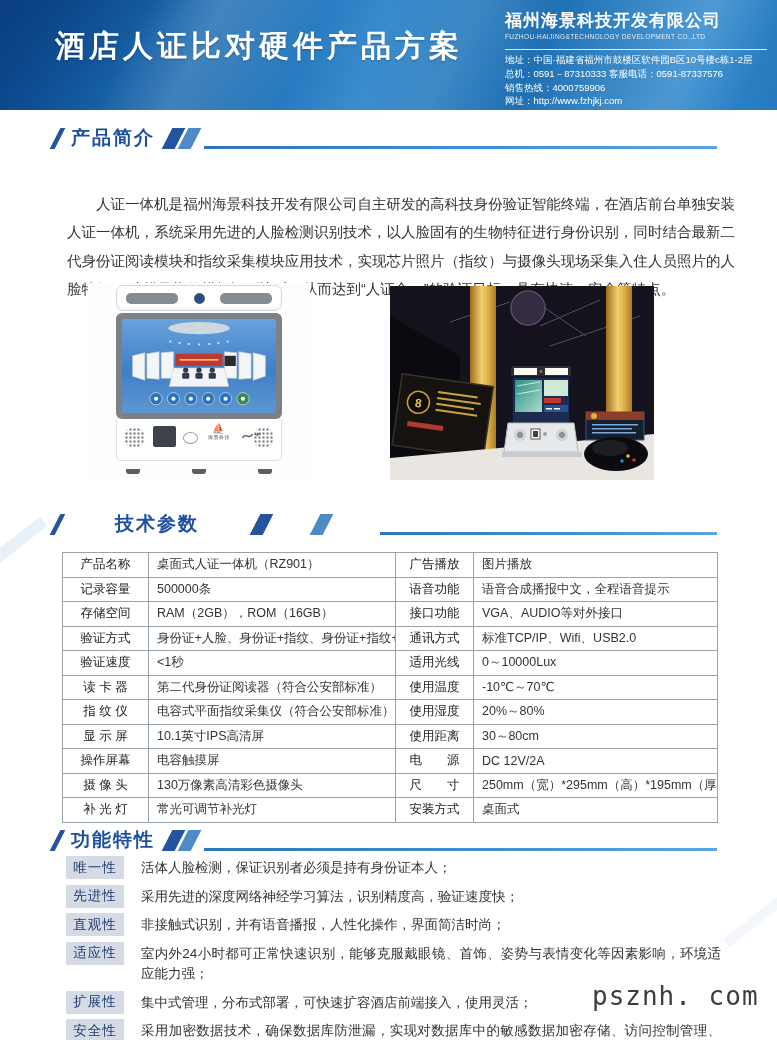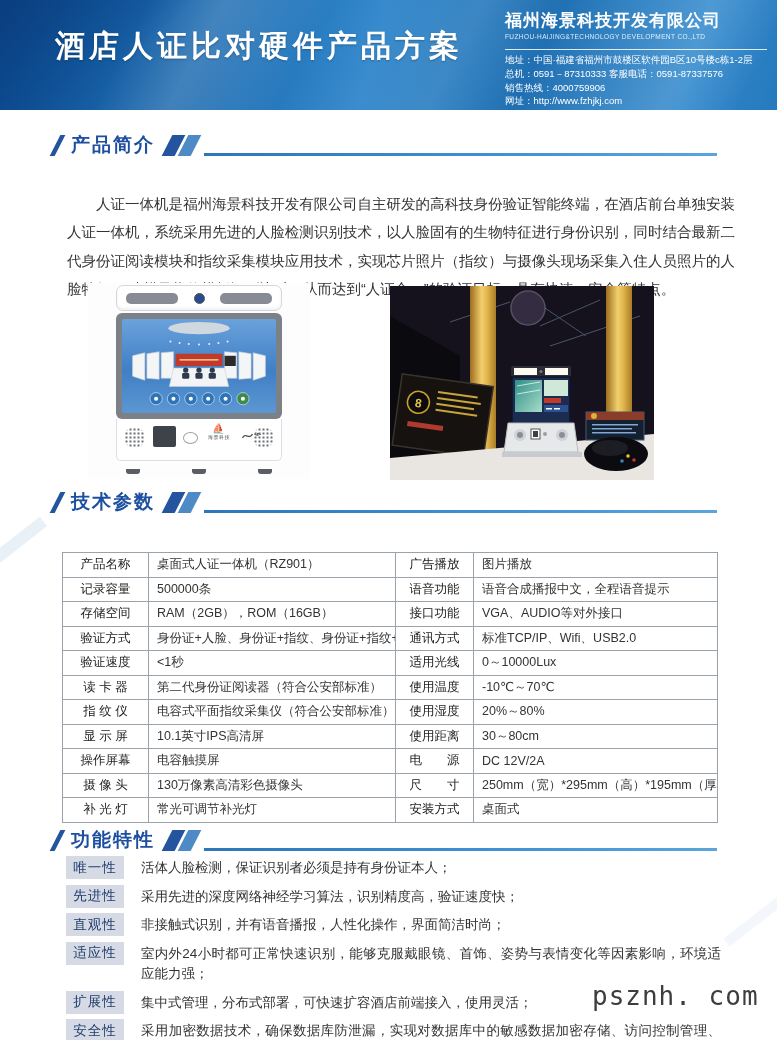--- a/index.html
+++ b/index.html
@@ -125,21 +125,21 @@
       <div class="co-lines">
         <div>地址：中国·福建省福州市鼓楼区软件园B区10号楼c栋1-2层</div>
         <div>总机：0591－87310333 客服电话：0591-87337576</div>
         <div>销售热线：4000759906</div>
         <div>网址：http://www.fzhjkj.com</div>
         <div>邮编：350003</div>
       </div>
     </div>
   </header>
 
-  <div class="sec-head" style="top:131px;justify-content:flex-end;">
+  <div class="sec-head" style="top:124px;justify-content:flex-end;">
     <span class="slash sl-thin"></span>
     <span class="sec-title">产品简介</span>
     <span class="slash sl-dark"></span>
     <span class="slash sl-light"></span>
     <span class="sec-line"></span>
   </div>
 
   <p class="intro">人证一体机是福州海景科技开发有限公司自主研发的高科技身份验证智能终端，在酒店前台单独安装人证一体机，系统采用先进的人脸检测识别技术，以人脸固有的生物特征进行身份识别，同时结合最新二代身份证阅读模块和指纹采集模块应用技术，实现芯片照片（指纹）与摄像头现场采集入住人员照片的人脸特征3D建模及指纹模板识别比对，从而达到“人证合一”的验证目标，具有快速、安全等特点。</p>
 
   <figure class="fig-left" style="margin:0;">
@@ -302,21 +302,21 @@
       <g>
         <ellipse cx="226" cy="168" rx="32" ry="17" fill="#0c0c10"></ellipse>
         <ellipse cx="220" cy="162" rx="18" ry="8" fill="#1d1d24"></ellipse>
         <circle cx="238" cy="170" r="1.8" fill="#e8c33a"></circle>
         <circle cx="244" cy="174" r="1.8" fill="#c0392b"></circle>
         <circle cx="232" cy="175" r="1.8" fill="#2e86c1"></circle>
       </g>
     </svg>
   </figure>
 
-  <div class="sec-head" style="top:488px;">
+  <div class="sec-head" style="top:510px;gap:44px;">
     <span class="slash sl-thin"></span>
     <span class="sec-title">技术参数</span>
     <span class="slash sl-dark"></span>
     <span class="slash sl-light"></span>
     <span class="sec-line"></span>
   </div>
 
   <table class="spec-table">
     <colgroup>
         <col style="width:86px">

